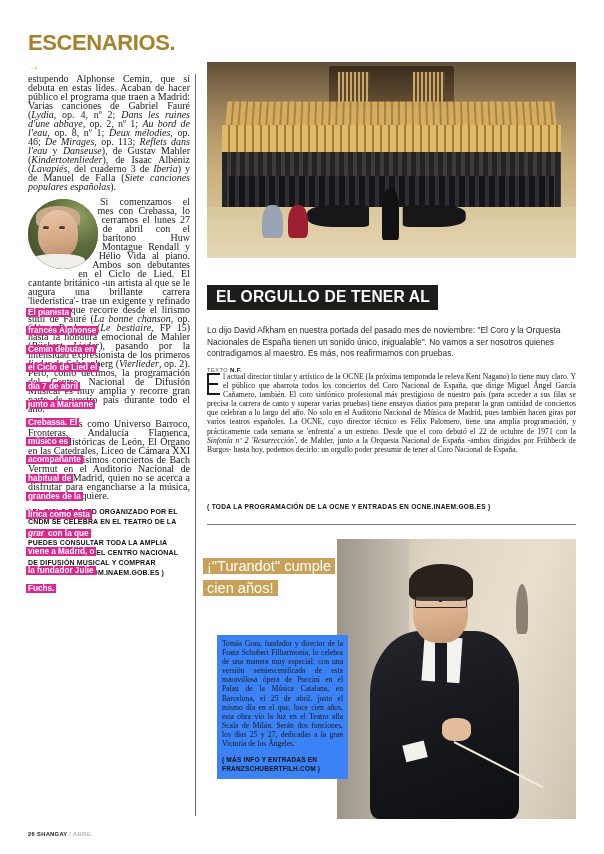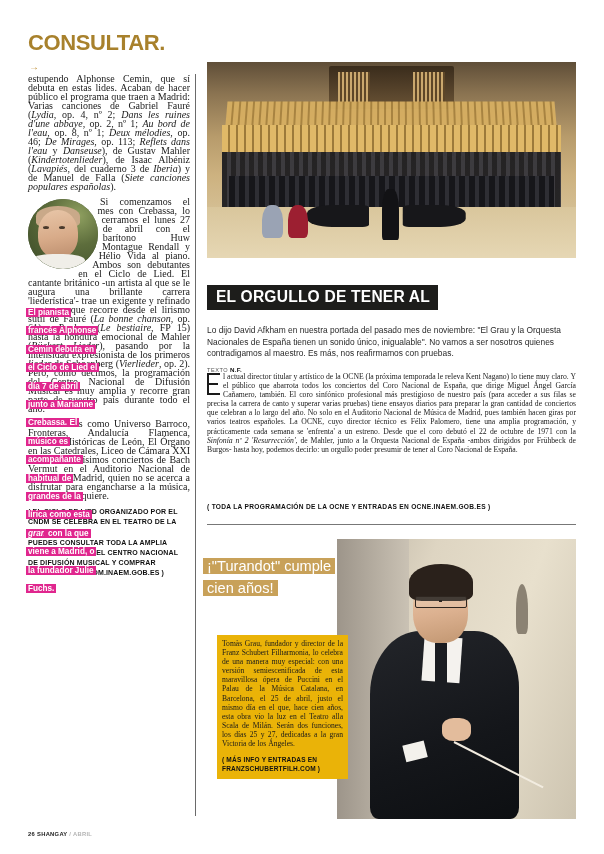--- a/index.html
+++ b/index.html
@@ -382,21 +382,21 @@
     font-size:14.6px;
     line-height:22px;
     box-shadow:4px 0 0 #c8a159, -4px 0 0 #c8a159;
     box-decoration-break:clone;
     -webkit-box-decoration-break:clone;
   }
 
   .t-textbox {
     position:absolute; left:10px; top:96px;
     width:131px;
-    background:#eab308;
+    background:#3b82f6;
     padding:4px 5px 6px 5px;
   }
   .t-textbox p {
     font-family:"Liberation Serif", serif;
     font-size:7.6px;
     line-height:9.1px;
     text-align:justify;
     color:#1a1a1a;
     margin:0;
     hyphens:auto;
@@ -419,21 +419,21 @@
     font-weight:bold;
     font-size:5.8px;
     letter-spacing:0.3px;
     color:#1a1a1a;
   }
   .footer .muted { color:#b3b3b3; font-weight:bold; }
 </style>
 </head>
 <body>
 
-<div class="masthead">CONSULTAR.</div>
+<div class="masthead">ESCENARIOS.</div>
 <div class="arrow-glyph">→</div>
 
 <div class="col-rule"></div>
 
 <div class="left-col">
 
   <p class="body-serif"><span>estupendo Alphonse Cemin, que sí debuta en estas lides. Acaban de hacer público el programa que traen a Madrid: Varias canciones de Gabriel Fauré (</span><i>Lydia</i><span>, op. 4, nº 2; </span><i>Dans les ruines d'une abbaye</i><span>, op. 2, nº 1; </span><i>Au bord de l'eau</i><span>, op. 8, nº 1; </span><i>Deux mélodies</i><span>, op. 46; </span><i>De Mirages</i><span>, op. 113; </span><i>Reflets dans l'eau</i><span> y </span><i>Danseuse</i><span>), de Gustav Mahler (</span><i>Kindertotenlieder</i><span>), de Isaac Albéniz (</span><i>Lavapiés</i><span>, del cuaderno 3 de </span><i>Iberia</i><span>) y de Manuel de Falla (</span><i>Siete canciones populares españolas</i><span>).</span></p>
 
   <div class="portrait-left">
     <div class="pl-bg"></div>
@@ -473,21 +473,21 @@
     <div class="hall-sop s2"></div>
     <div class="hall-cond"></div>
   </div>
 </div>
 
 <div class="headline-wrap">
   <div><span class="hl-bar">EL ORGULLO DE TENER AL</span></div>
 </div>
 
 <div class="standfirst">
-  <div>Lo dijo David Afkham en nuestra portada del pasado mes de noviembre: "El Grau y la Orquesta Nacionales de España tienen un sonido único, inigualable". No vamos a ser nosotros quienes contradigamos al maestro. Es más, nos reafirmamos con pruebas.</div>
+  <div>Lo dijo David Afkham en nuestra portada del pasado mes de noviembre: "El Coro y la Orquesta Nacionales de España tienen un sonido único, inigualable". No vamos a ser nosotros quienes contradigamos al maestro. Es más, nos reafirmamos con pruebas.</div>
   <div class="texto-line">
     <span>TEXTO</span>
     <b>N.F.</b>
   </div>
 </div>
 
 <div class="article-body">
   <p>
     <span class="dropcap-E">
       <i class="v"></i>

